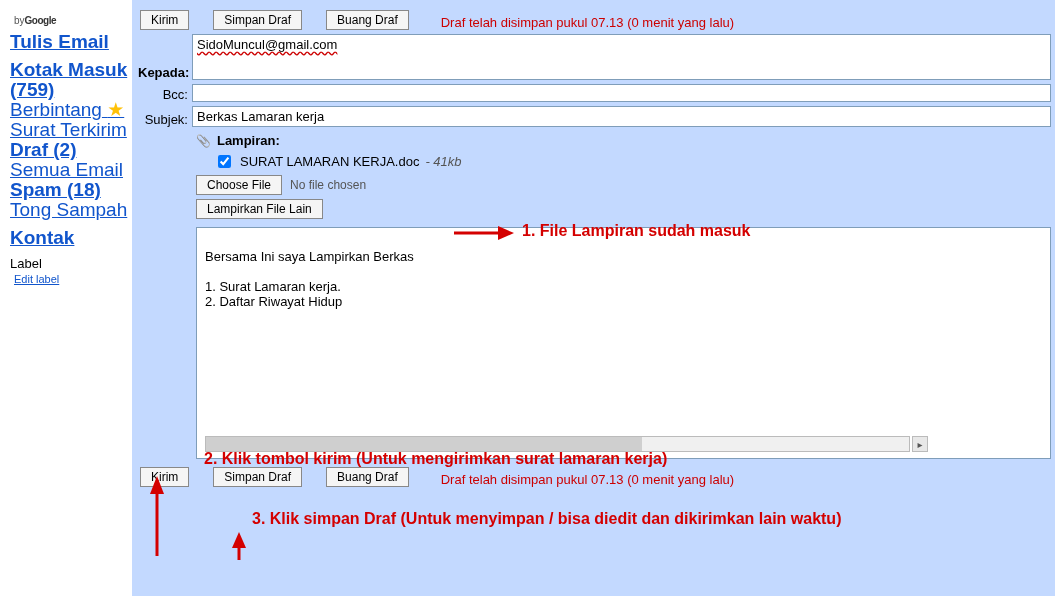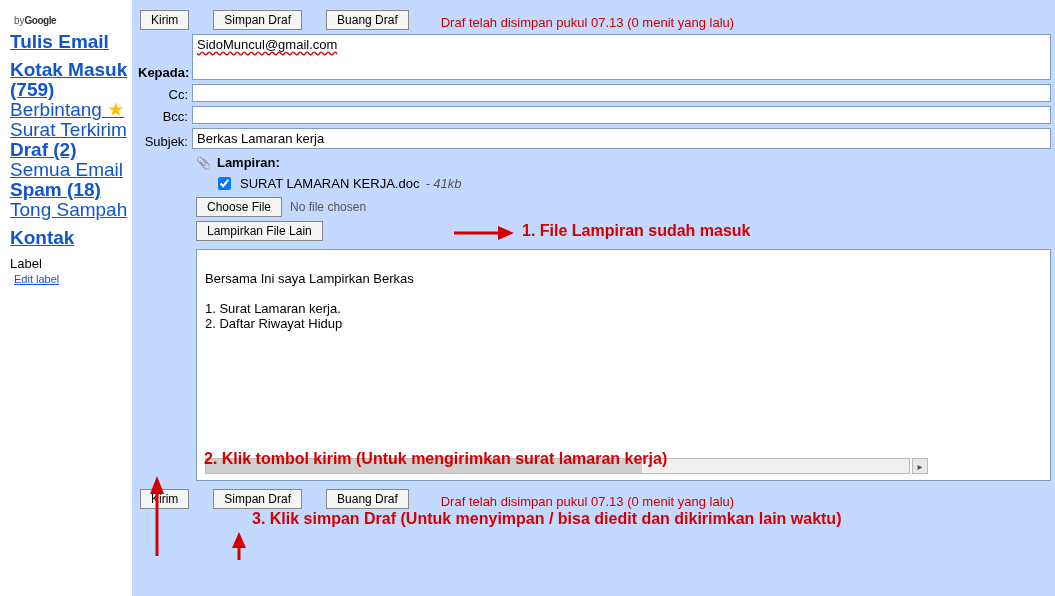--- a/index.html
+++ b/index.html
@@ -183,24 +183,20 @@
       <span class="status-text">Draf telah disimpan pukul 07.13 (0 menit yang lalu)</span>
     </div>
 
     <div class="form-row">
       <div class="form-label bold">Kepada:</div>
       <div class="form-input to-field">
         <span class="to-text">SidoMuncul@gmail.com</span>
       </div>
     </div>
 
-    <div class="form-row">
-      <div class="form-label">Cc:</div>
-      <div class="form-input"></div>
-    </div>
 
     <div class="form-row">
       <div class="form-label">Bcc:</div>
       <div class="form-input"></div>
     </div>
 
     <div class="form-row">
       <div class="form-label">Subjek:</div>
       <div class="form-input">Berkas Lamaran kerja</div>
     </div>

